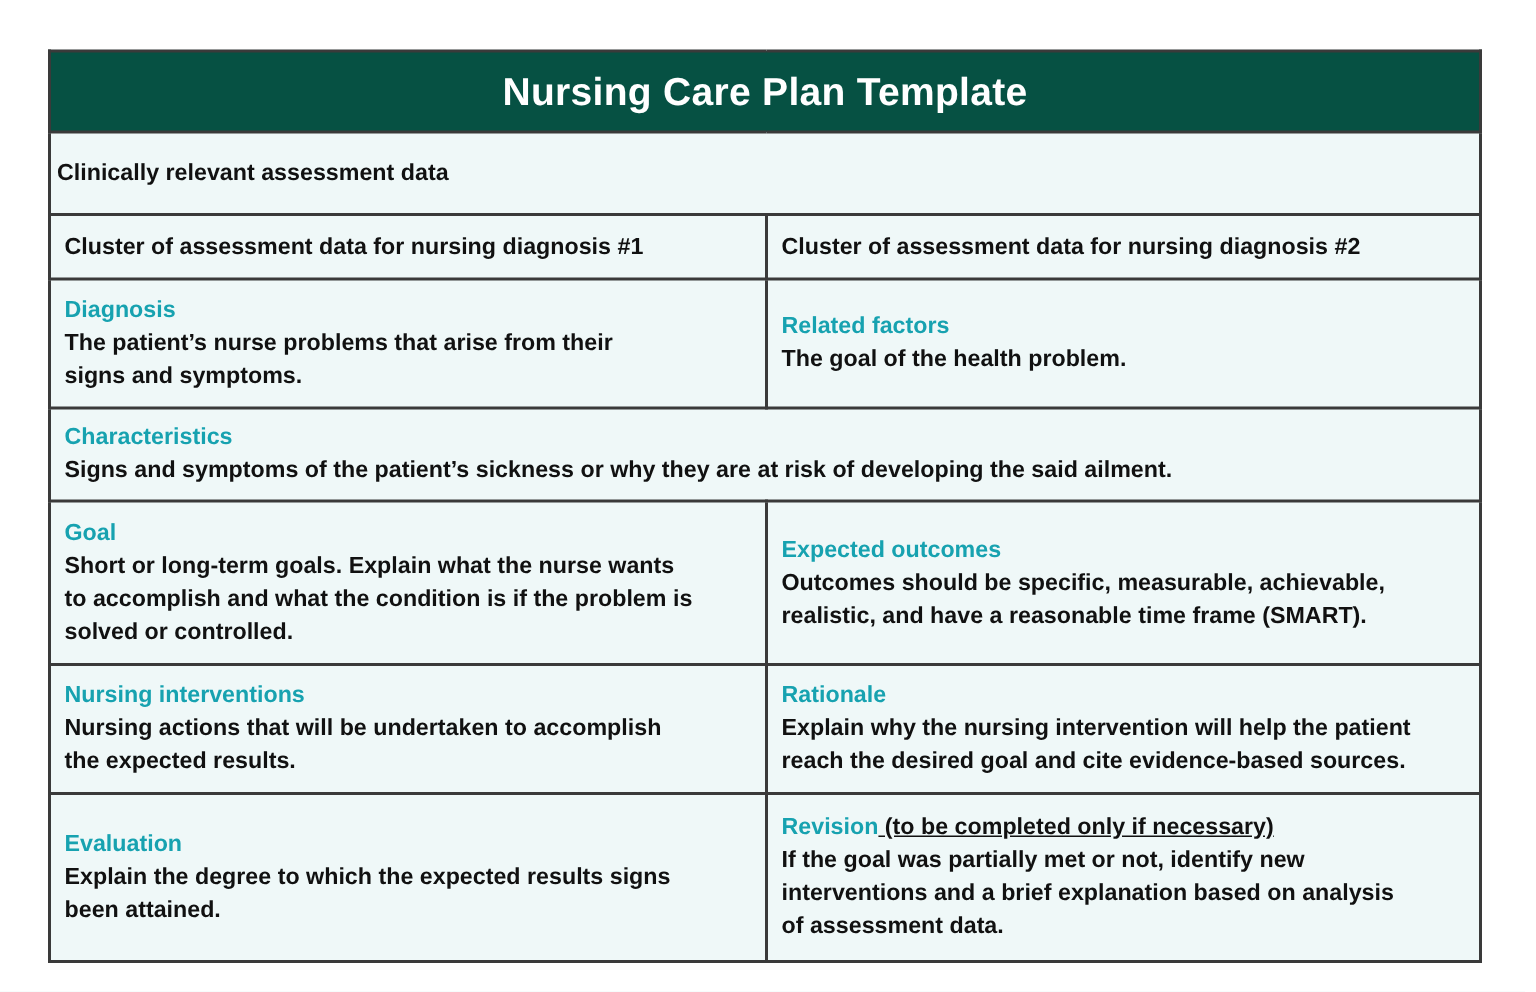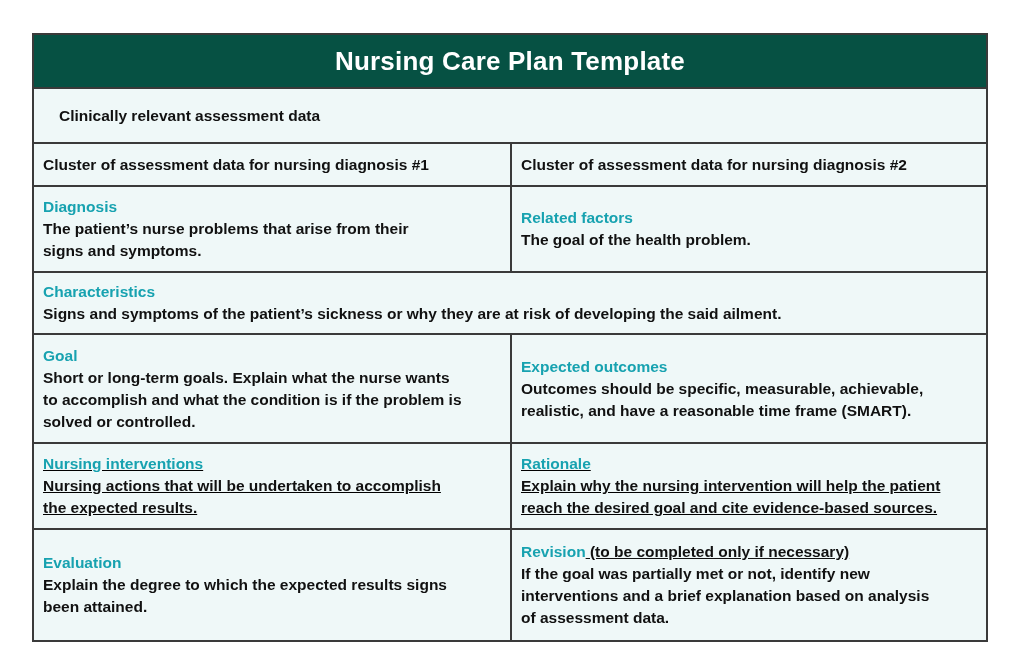--- a/index.html
+++ b/index.html
@@ -61,21 +61,21 @@
   .cell-inner {
     padding: 9px 10px 9px 9px;
     box-sizing: border-box;
   }
   .cell-inner.tight {
     padding-top: 8px;
     padding-bottom: 8px;
   }
 
   .band-cell { height: 53px; }
-  .band-cell .cell-inner { padding-left: 25px; }
+  .band-cell .cell-inner { padding-left: 4px; }
 
   .subhead-cell { height: 41px; margin-top: 42px; }
 
   .body-line {
     color: #111111;
     font-size: 15.5px;
     font-weight: bold;
     line-height: 1.42;
     margin: 0;
   }
@@ -95,21 +95,21 @@
     text-decoration: underline;
   }
 
   .v-top { vertical-align: top; margin-top: 45px; }
   .v-mid { vertical-align: middle; }
 
   
   .h-diagnosis { height: 81px; }
   .h-characteristics { height: 55px; }
   .h-goal { height: 107px; }
-  .h-interventions { height: 82px; text-decoration: underline; }
+  .h-interventions { height: 82px; }
   .h-evaluation { height: 110px; }
 </style>
 </head>
 <body>
 
 <div id="page-root">
 
   <table class="care-plan-table">
     <colgroup>
       <col style="width:478px">

